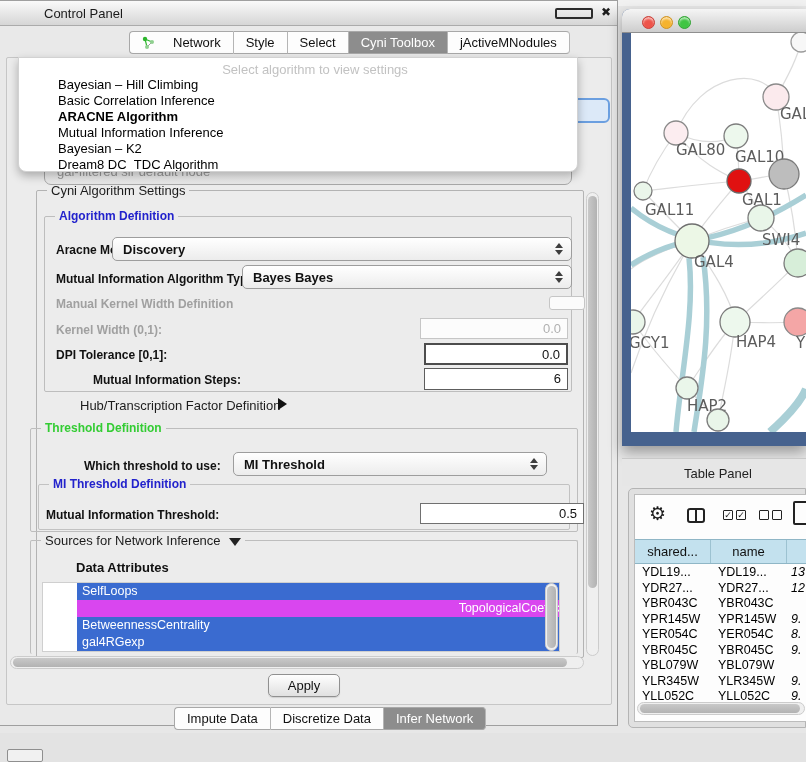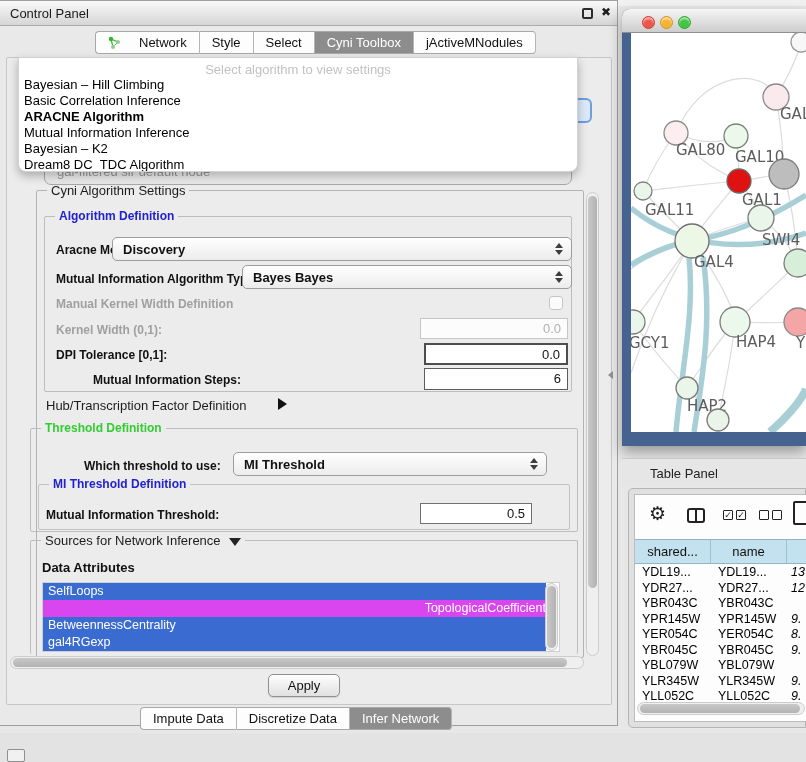--- a/index.html
+++ b/index.html
@@ -1,19 +1,19 @@
 <!DOCTYPE html>
 <html><head>
 <meta charset="utf-8">
 <style>
   * { box-sizing: border-box; margin: 0; padding: 0; }
   html,body { width:806px; height:762px; }
   body { font-family:"Liberation Sans","DejaVu Sans",sans-serif; background:#e7e7e7; overflow:hidden; }
   #app { position:relative; width:806px; height:762px; background:#e7e7e7; overflow:hidden; }
-  .abs { position:absolute; }
+  .abs { position:absolute;padding-left:34px; }
 
   
   #cp-window { left:0; top:6; width:618px; height:726px; background:#e9e9e9; border:1px solid #9f9f9f; border-left:none; }
   #cp-titlebar { left:0; top:0; width:100%; height:25px; background:linear-gradient(#fafafa,#d6d6d6); border-bottom:1px solid #ababab; }
   #cp-title { left:10px; top:5px; font-size:13px; color:#1a1a1a; }
   #cp-float { right:24px; top:7px; width:11px; height:11px; border:2px solid #2c2c2c; border-radius:2px; }
   #cp-close { right:6px; top:4px; font-size:12px; font-weight:bold; color:#1c1c1c; }
 
   
   .seg-bar { display:flex; height:23px; }
@@ -215,21 +215,21 @@
   <span class="flabel" style="left:84px; top:459px;">Which threshold to use:</span>
   <div class="combo" style="left:233px; top:452px; width:314px; height:24px;">
     <span>MI Threshold</span>
     <span class="spin"></span>
   </div>
 
   <div class="group" style="left:38px; top:484px; width:532px; height:46px; border-color:#c2c2c2;">
     <span class="gtitle blue">MI Threshold Definition</span>
   </div>
   <span class="flabel" style="left:46px; top:508px;">Mutual Information Threshold:</span>
-  <div class="tfield" style="left:420px; top:503px; width:112px; height:21px; border:1px solid #707070;">0.5</div>
+  <div class="tfield" style="left:420px; top:503px; width:164px; height:21px; border:1px solid #707070;">0.5</div>
 
   <div class="group" style="left:30px; top:540px; width:548px; height:114px; border-bottom:none; border-color:#bdbdbd;">
     <span class="gtitle plain">
       <span>Sources for Network Inference</span>
       <span class="tri-down" style="margin-left:5px; position:relative; top:1px;"></span>
     </span>
   </div>
   <span class="abs" style="left:42px; top:560px; font-size:13px; font-weight:bold; color:#111;">Data Attributes</span>
   <div class="abs" id="attr-list">
       <div class="attr-item" style="background: rgb(58, 107, 208);">SelfLoops</div>

